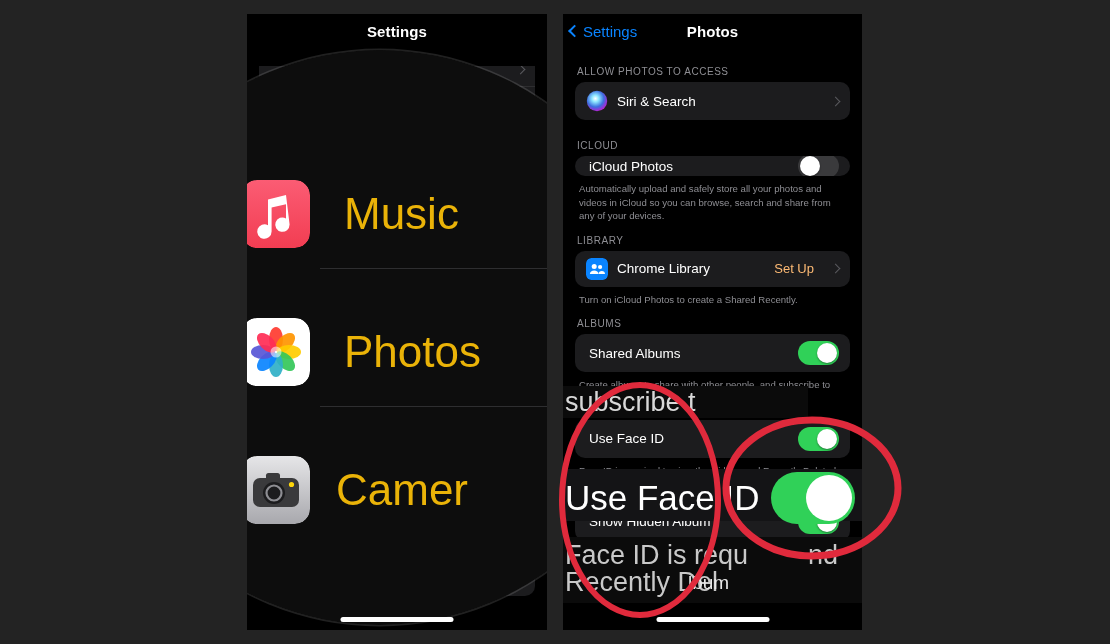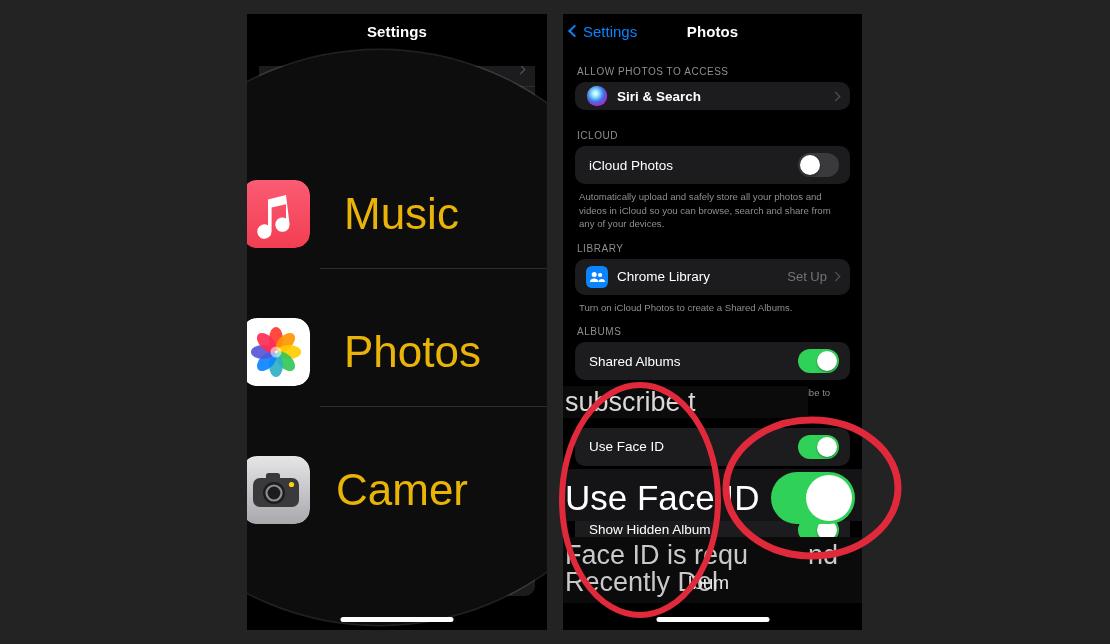--- a/index.html
+++ b/index.html
@@ -46,21 +46,21 @@
   }
   .row{
     display:flex; align-items:center; height:36px; padding:0 11px;
     position:relative;
   }
   .row + .row::before{
     content:""; position:absolute; left:42px; right:0; top:0;
     height:1px; background:#2e2e30;
   }
   .row-label{ color:#fff; font-size:13.5px; flex:1; }
-  .row-value{ color:#737373; font-size:13px; margin-right:5px; }
+  .row-value{ color:#fdba74; font-size:13px; margin-right:18px; }
   .chev{
     width:7px; height:7px; border-top:1.7px solid #5a5a5e;
     border-right:1.7px solid #5a5a5e; transform:rotate(45deg);
     flex:none;
   }
   .footnote{
     color:#8e8e93; font-size:9.6px; line-height:1.42;
     padding:6px 16px 0 16px;
   }
 
@@ -385,21 +385,21 @@
         <span class="chev-left"></span>
         <span>Settings</span>
       </div>
       <div class="nav-title">Photos</div>
     </div>
 
     <div class="scroll">
 
       <div class="section-hdr" style="padding-top:18px;">ALLOW PHOTOS TO ACCESS</div>
       <div class="group">
-        <div class="row" style="height:28px;font-weight:bold;">
+        <div class="row" style="height:38px;">
           <span class="ico">
             <svg width="22" height="22" viewBox="0 0 22 22">
               <defs>
                 <radialGradient id="sg" cx="0.42" cy="0.38" r="0.75">
                   <stop offset="0" stop-color="#ffffff"></stop>
                   <stop offset="0.22" stop-color="#8ee8ff"></stop>
                   <stop offset="0.55" stop-color="#3d6fe0"></stop>
                   <stop offset="0.8" stop-color="#a42bd6"></stop>
                   <stop offset="1" stop-color="#e8307a"></stop>
                 </radialGradient>
@@ -407,21 +407,21 @@
               <circle cx="11" cy="11" r="10.2" fill="url(#sg)"></circle>
             </svg>
           </span>
           <span class="row-label">Siri &amp; Search</span>
           <div class="chev"></div>
         </div>
       </div>
 
       <div class="section-hdr" style="padding-top:20px;">ICLOUD</div>
       <div class="group">
-        <div class="row noicon" style="height:38px;">
+        <div class="row noicon" style="height:20px;">
           <span class="row-label" style="padding-left:3px;">iCloud Photos</span>
           <div class="sw off">
               <div class="knob"></div>
             </div>
         </div>
       </div>
       <div class="footnote">Automatically upload and safely store all your photos and videos in iCloud so you can browse, search and share from any of your devices.</div>
 
       <div class="section-hdr" style="padding-top:12px;">LIBRARY</div>
       <div class="group">
@@ -433,21 +433,21 @@
               <circle cx="14.1" cy="9" r="2.1" fill="#fff"></circle>
               <path d="M3.9 16.1c0-2.3 1.9-3.6 4.3-3.6s4.3 1.3 4.3 3.6z" fill="#fff"></path>
               <path d="M12.5 16.1c0-1.9 1.4-3 3.3-3s3.2 1.1 3.2 3z" fill="#fff"></path>
             </svg>
           </span>
           <span class="row-label">Chrome Library</span>
           <span class="row-value">Set Up</span>
           <div class="chev"></div>
         </div>
       </div>
-      <div class="footnote">Turn on iCloud Photos to create a Shared Albums.</div>
+      <div class="footnote">Turn on iCloud Photos to create a Shared Recently.</div>
 
       <div class="section-hdr" style="padding-top:12px;">ALBUMS</div>
       <div class="group">
         <div class="row noicon" style="height:38px;">
           <span class="row-label" style="padding-left:3px;">Shared Albums</span>
           <div class="sw on">
               <div class="knob"></div>
             </div>
         </div>
       </div>

